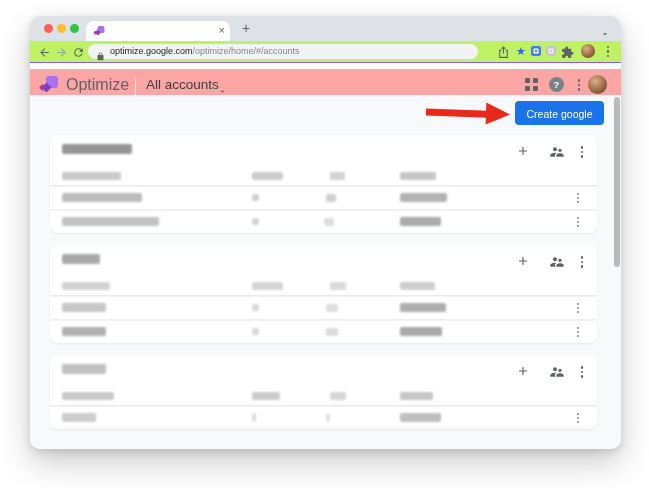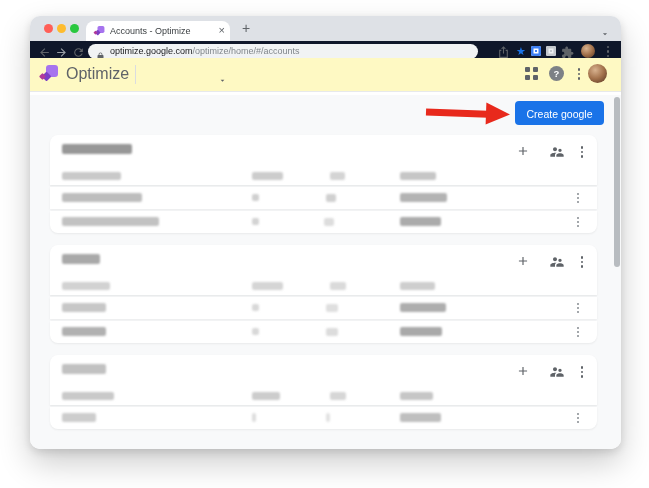--- a/index.html
+++ b/index.html
@@ -25,39 +25,39 @@
   .tab .close{position:absolute;right:5px;top:0;line-height:19px;font-size:11px;color:#5f6368;}
   .newtab{position:absolute;left:207px;top:3px;width:18px;height:18px;text-align:center;line-height:18px;font-size:14px;font-weight:300;color:#5f6368;}
   .strip-chevron{position:absolute;right:11px;top:9px;width:10px;height:10px;}
   
   .olog{position:relative;width:18px;height:18px;}
   .olog .big{position:absolute;right:0;top:0;width:12px;height:12px;background:#a673ee;border-radius:3px;}
   .olog .mid{position:absolute;left:3px;bottom:3px;width:7px;height:7px;background:#7b3fc4;border-radius:1px;transform:rotate(45deg);}
   .olog .pink{position:absolute;left:0;bottom:4px;width:5px;height:5px;background:#b0399b;border-radius:1px;transform:rotate(45deg);}
   .mini{transform:scale(.58);transform-origin:top left;}
   
-  .toolbar{position:absolute;left:0;top:25px;width:591px;height:21px;background:#0f172a;border-bottom:1px solid #8b5cf6;}
+  .toolbar{position:absolute;left:0;top:25px;width:591px;height:21px;background:#bef264;border-bottom:1px solid #8b5cf6;}
   .navi{position:absolute;top:4px;width:13px;height:13px;}
   .urlbar{position:absolute;left:58px;top:3px;width:390px;height:15px;background:#f1f3f4;border-radius:8px;}
   .urlbar .lock{position:absolute;left:8px;top:3px;width:9px;height:9px;}
   .urlbar .utext{position:absolute;left:22px;top:0;line-height:15px;font-size:9px;white-space:nowrap;}
   .uhost{color:#202124;}
   .upath{color:#80868b;}
   .ticon{position:absolute;top:4px;width:14px;height:14px;}
   .star{font-size:11px;line-height:13px;color:#1a73e8;text-align:center;}
   .extsq{width:10px;height:10px;border-radius:2px;margin-top:1px;}
   .ext-blue{background:#3d7ff3;box-shadow:inset 0 0 0 2.5px #3d7ff3, inset 0 0 0 4px #fff;}
   .ext-gray{background:#c3c7cc;box-shadow:inset 0 0 0 2.5px #c3c7cc, inset 0 0 0 4px #eef0f2;}
   .avatar{border-radius:50%;background:radial-gradient(circle at 38% 32%, #d8b28f 0%, #a4734d 48%, #6b452c 85%);}
   .tb-avatar{position:absolute;left:551px;top:3px;width:14px;height:14px;}
   .vdots{display:flex;flex-direction:column;gap:2px;align-items:center;justify-content:center;}
   .vdots i{width:2.5px;height:2.5px;border-radius:50%;background:#5f6368;display:block;}
   .tb-dots{position:absolute;left:575px;top:4px;height:13px;width:6px;}
   
-  .apphead{position:absolute;left:0;top:42px;width:591px;height:33px;background:#fef9c3;border-bottom:1px solid #e7e9eb;}
+  .apphead{position:absolute;left:0;top:53px;width:591px;height:33px;background:#fca5a5;border-bottom:1px solid #e7e9eb;}
   .apphead .logo{position:absolute;left:10px;top:7px;}
   .prodname{position:absolute;left:36px;top:0;line-height:32px;font-size:16px;color:#5f6368;}
   .hdiv{position:absolute;left:105px;top:7px;width:1px;height:19px;background:#dadce0;}
   .acctsel{position:absolute;left:116px;top:0;line-height:32px;font-size:13.5px;color:#3c4043;}
   .selcaret{position:absolute;left:188px;top:13px;width:9px;height:9px;}
   .appsgrid{position:absolute;left:495px;top:9px;width:13px;height:13px;display:grid;grid-template-columns:5px 5px;grid-template-rows:5px 5px;gap:2.5px;}
   .appsgrid b{background:#5f6368;border-radius:1px;}
   .helpc{position:absolute;left:519px;top:8px;width:15px;height:15px;border-radius:50%;background:#7d8186;color:#fff;font-size:9.5px;font-weight:bold;text-align:center;line-height:15px;}
   .ah-dots{position:absolute;left:546px;top:9px;height:14px;width:6px;}
   .ah-avatar{position:absolute;left:558px;top:6px;width:19px;height:19px;}
@@ -89,21 +89,20 @@
     <div class="tl y"></div>
     <div class="tl g"></div>
     <div class="tab">
       <div style="position:absolute;left:8px;top:5px;">
         <div class="olog mini">
             <div class="big"></div>
             <div class="mid"></div>
             <div class="pink"></div>
           </div>
       </div>
-      <span class="ttl">Accounts - Optimize</span>
       <span class="close">×</span>
     </div>
     <div class="newtab">+</div>
     <div class="strip-chevron">
       <svg width="10" height="10" viewBox="0 0 24 24">
           <path d="M7 10l5 5 5-5z" fill="#5f6368"></path>
         </svg>
     </div>
   </div>
 
@@ -161,20 +160,21 @@
   <div class="apphead">
     <div class="logo">
       <div class="olog">
           <div class="big"></div>
           <div class="mid"></div>
           <div class="pink"></div>
         </div>
     </div>
     <span class="prodname">Optimize</span>
     <div class="hdiv"></div>
+    <span class="acctsel">All accounts</span>
     <span class="selcaret">
       <svg width="9" height="9" viewBox="0 0 24 24">
           <path d="M7 10l5 5 5-5z" fill="#5f6368"></path>
         </svg>
     </span>
     <div class="appsgrid">
         <b></b>
         <b></b>
         <b></b>
         <b></b>

